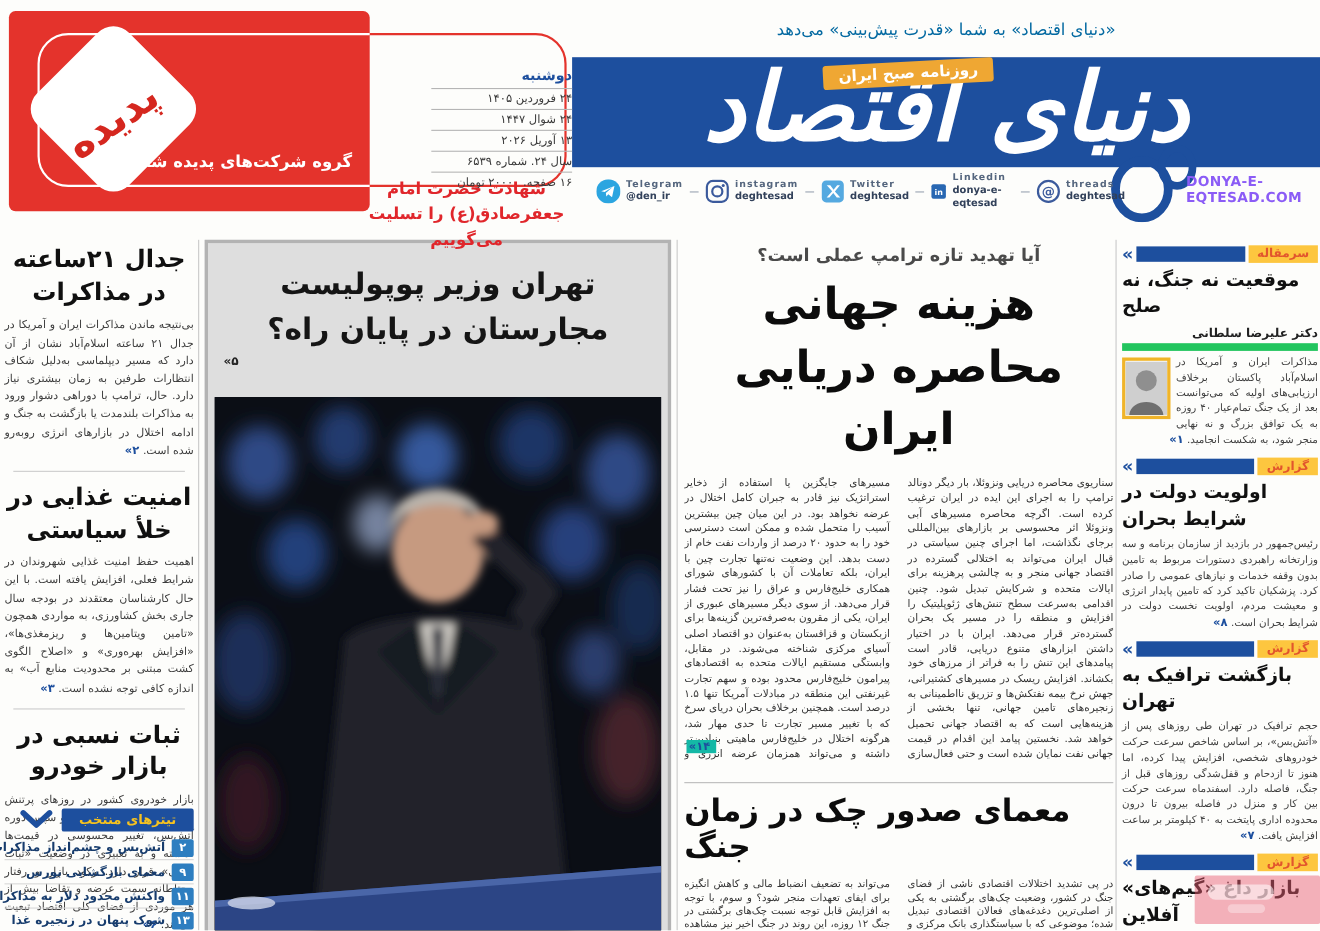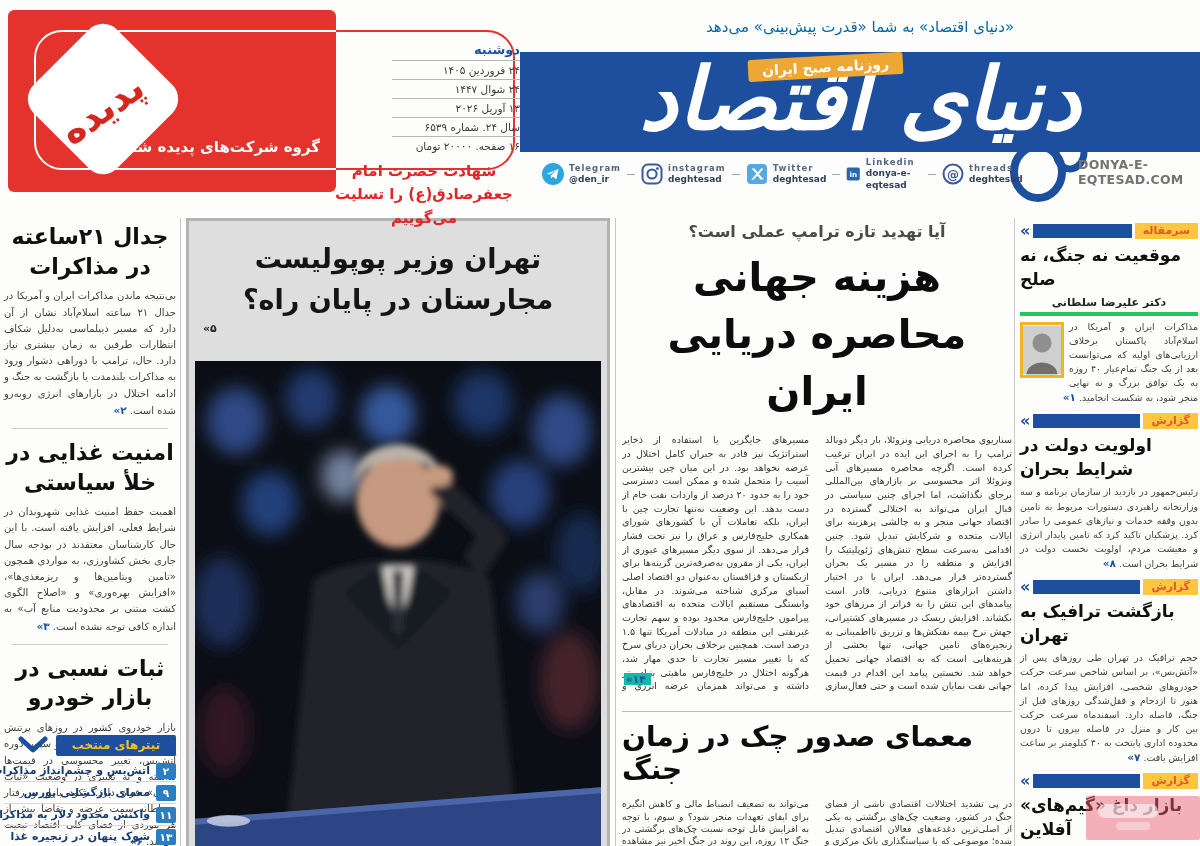--- a/index.html
+++ b/index.html
@@ -15,39 +15,39 @@
   .outline-white { position:absolute; left:26px; top:20px; width:420px; height:140px;
     border:2px solid #ffffff; border-radius:28px; }
   .pdd-diamond { position:absolute; left:36px; top:30px; width:118px; height:118px;
     background:#ffffff; transform:rotate(45deg); border-radius:20px; }
   .pdd-text { position:absolute; left:48px; top:78px; transform:rotate(-35deg);
     color:#d5271f; font-size:37px; font-weight:bold; z-index:2; }
   .pdd-sub { position:absolute; right:16px; bottom:36px; color:#ffffff;
     font-size:15px; font-weight:bold; z-index:2; }
 
   #date-block { position:absolute; left:392px; top:42px; width:128px; z-index:2; }
-  #date-block .weekday { color:#1d4f9e; font-weight:bold; font-size:13px; text-align:right; padding-bottom:3px; }
+  #date-block .weekday { color:#1d4f9e; font-weight:bold; font-size:13px; text-align:right; padding-bottom:3px;margin-top:20px; }
   #date-block .dline { font-size:10.5px; color:#3a3a3a; border-top:1px solid #b5b5b5;
     padding:3px 0; text-align:right; white-space:nowrap; }
 
   #condolence { position:absolute; left:326px; top:160px; width:196px; color:#e0262b;
     font-weight:bold; font-size:15px; line-height:1.55; text-align:center; z-index:2; }
 
   #slogan { position:absolute; left:660px; top:18px; width:400px; text-align:center;
     color:#0369a1; font-weight:normal; font-size:15px; z-index:3; }
 
   #masthead-band { position:absolute; left:520px; top:52px; width:680px; height:100px;
     background:#1d4f9e; z-index:1; }
   #logo-text { position:absolute; width:100%; top:50%; transform:translateY(-54%);
     text-align:center; color:#ffffff; font-size:86px; font-weight:bold; font-style:italic;
     line-height:1; white-space:nowrap; }
   #badge { position:absolute; left:748px; top:56px; transform:rotate(-3deg);
     background:#efa733; color:#ffffff; font-weight:bold; font-size:14px;
     padding:3px 14px; border-radius:3px; z-index:4; }
-  #site-url { position:absolute; left:1078px; top:157px; color:#737373; font-weight:bold;
+  #site-url { position:absolute; left:1078px; top:157px; color:#8b5cf6; font-weight:bold;
     font-size:12.5px; direction:ltr; letter-spacing:0.3px; z-index:3; }
   #logo-curl { position:absolute; left:1004px; top:130px; z-index:2; }
 
   #social-row { position:absolute; left:542px; top:152px; width:480px; height:44px;
     display:flex; align-items:center; direction:ltr; gap:6px; z-index:2; }
   .soc { display:flex; align-items:center; gap:5px; }
   .soc .txt { font-size:8.5px; line-height:1.3; color:#1d4f9e; }
   .soc .txt .nm { font-weight:bold; color:#55667e; letter-spacing:1px; }
   .soc .txt .hd { color:#32415a; font-weight:bold; font-size:9px; }
   .soc-sep { flex:1; height:1px; background:#9aa4b2; min-width:8px; }
@@ -106,22 +106,22 @@
   #right-col { position:absolute; left:1020px; top:216px; width:178px; }
   .sec-head { display:flex; align-items:center; gap:3px; margin:7px 0 5px; }
   .sec-tag { background:#fdc63f; color:#e2552d; font-weight:bold; font-size:11px;
     padding:1px 8px 2px; flex:none; }
   .sec-bar { flex:1; height:14px; background:#1d4f9e; }
   .sec-chev { color:#1d4f9e; font-weight:bold; font-size:16px; line-height:1;
     direction:ltr; unicode-bidi:bidi-override; flex:none; }
   .sec-title { text-align:left; font-size:17px; font-weight:bold; color:#101010;
     line-height:1.4; margin-bottom:4px; }
   .sec-body { font-size:9.4px; line-height:1.5; text-align:justify; color:#3d3d3d; }
-  .author { font-weight:bold; font-size:11px; color:#222222; border-bottom:4px solid #22c55e;
-    padding-bottom:3px; margin-bottom:4px; text-align:center; }
+  .author { font-weight:bold; font-size:11px; color:#222222; border-bottom:7px solid #22c55e;
+    padding-bottom:3px; margin-bottom:4px; text-align:right; }
   .aphoto { float:left; width:44px; height:56px; border:3px solid #f0b429;
     margin:2px 5px 2px 0; }
   .aphoto svg { width:100%; height:100%; display:block; }
 
   #watermark { position:absolute; left:1086px; top:796px; width:114px; height:44px;
     background:rgba(232,92,112,0.48); z-index:5; border-radius:2px; }
   #watermark .wm-a { position:absolute; left:12px; top:8px; width:60px; height:14px;
     background:rgba(255,255,255,0.55); border-radius:7px; }
   #watermark .wm-b { position:absolute; left:30px; top:26px; width:34px; height:8px;
     background:rgba(255,255,255,0.35); border-radius:4px; }

